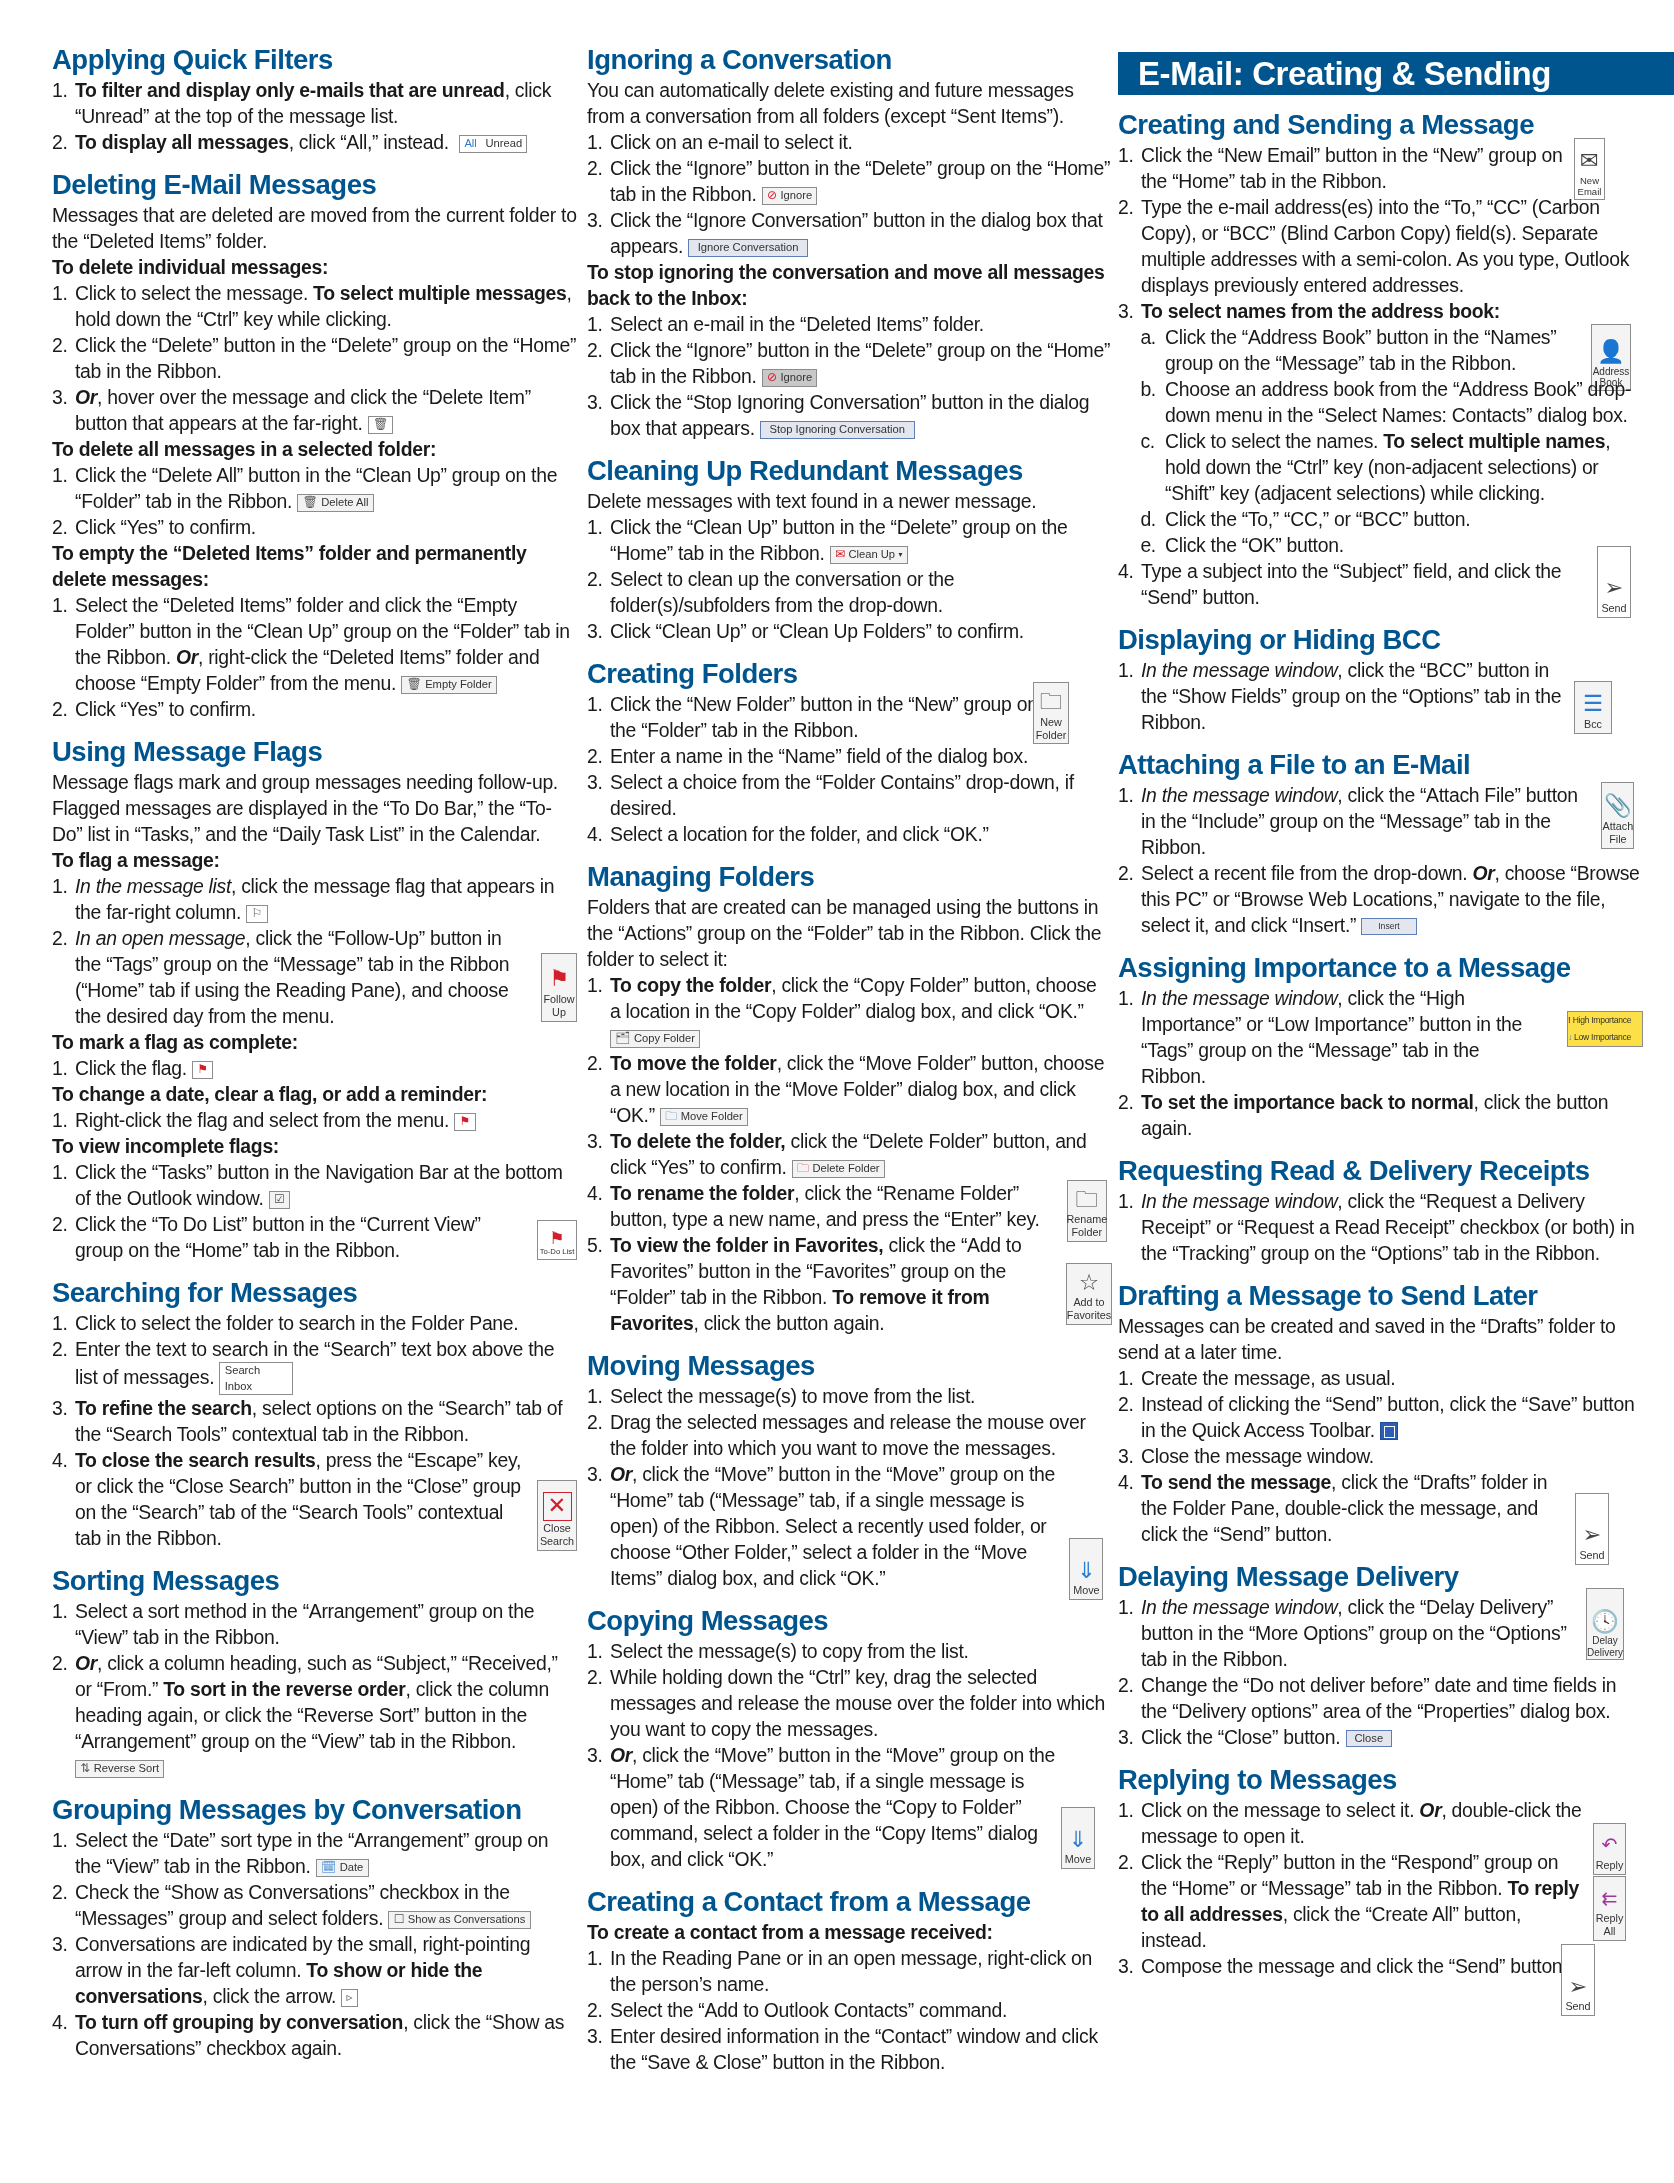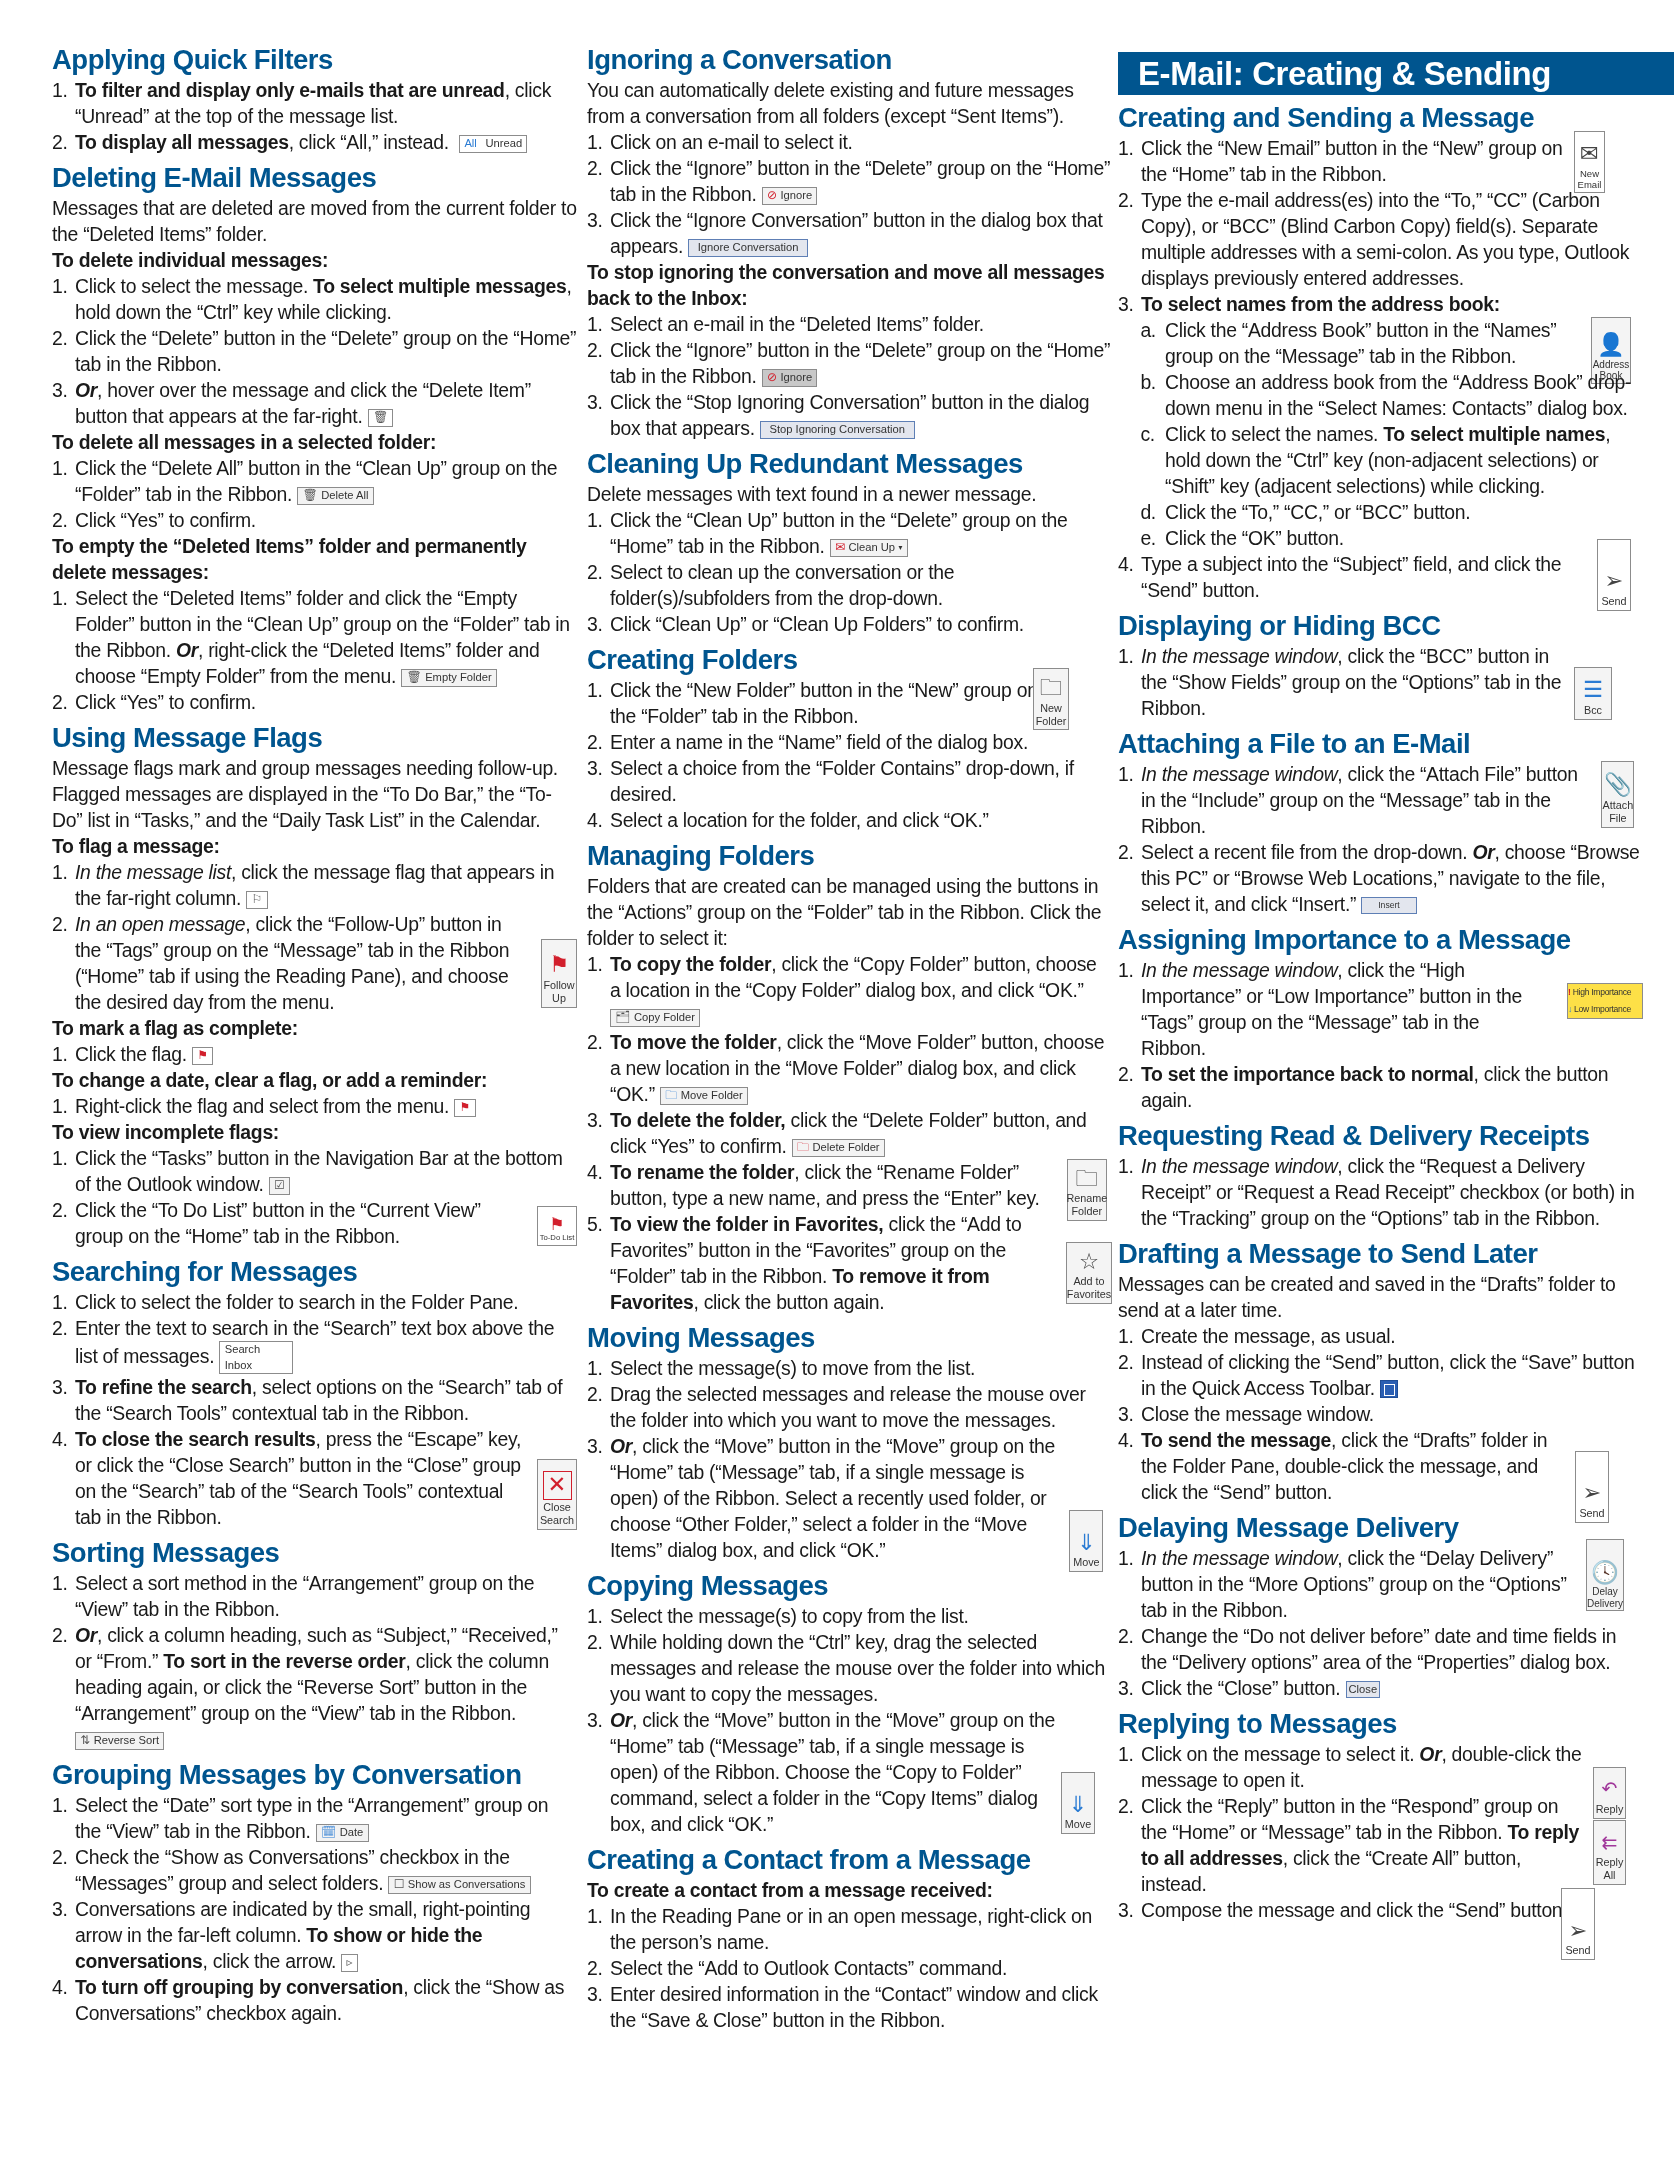--- a/index.html
+++ b/index.html
@@ -15,21 +15,21 @@
   .col3 { left: 1118px; width: 525px; }
 
   .banner {
     background: #00558f; color: #ffffff; font-weight: bold;
     font-size: 33px; line-height: 43px; padding: 0 20px;
     margin-top: 8.6px; margin-bottom: 3.4px; width: 585px;
     letter-spacing: -0.4px;
   }
   h2.sec {
     color: #00558f; font-size: 27.5px; font-weight: bold;
-    line-height: 34px; letter-spacing: -0.5px; margin-top: 6px;
+    line-height: 34px; letter-spacing: -0.5px; margin-top: 13px;
   }
   .col1 h2.sec:first-child, .col2 h2.sec:first-child { margin-top: 0; }
   p.body, .sub, li {
     font-size: 19.4px; line-height: 26px; letter-spacing: -0.3px;
   }
   .sub { font-weight: bold; }
   ol { list-style: none; }
   li { position: relative; padding-left: 23px; }
   li .num { position: absolute; left: 0; top: 0; }
   li.alpha { padding-left: 47px; }
@@ -364,21 +364,21 @@
   </ol>
 
   <h2 class="sec">Delaying Message Delivery</h2>
   <ol>
     <li class="rel" style="padding-right:60px;"><span class="num">1.</span><i>In the message window</i><span>, click the “Delay Delivery” button in the “More Options” group on the “Options” tab in the Ribbon.</span>
       <div class="bigbtn" style="right:19px;top:-5.2px;width:38px;height:72px;font-size:10px;line-height:11.2px;">
           <span class="glyph blue" style="color:#2a7bd3;">🕓</span>
           <span>Delay Delivery</span>
         </div></li>
     <li><span class="num">2.</span><span>Change the “Do not deliver before” date and time fields in the “Delivery options” area of the “Properties” dialog box.</span></li>
-    <li><span class="num">3.</span><span>Click the “Close” button.</span> <span class="ui dlg" style="padding:0 2px;">Close</span></li>
+    <li><span class="num">3.</span><span>Click the “Close” button.</span> <span class="ui dlg" style="padding:0 8px;">Close</span></li>
   </ol>
 
   <h2 class="sec">Replying to Messages</h2>
   <ol>
     <li><span class="num">1.</span><span>Click on the message to select it. </span><b><i>Or</i></b><span>, double-click the message to open it.</span></li>
     <li class="rel" style="padding-right:57px;"><span class="num">2.</span><span>Click the “Reply” button in the “Respond” group on the “Home” or “Message” tab in the Ribbon. </span><b>To reply to all addresses</b><span>, click the “Create All” button, instead.</span>
       <div class="bigbtn" style="right:17px;top:-26px;width:33px;height:52px;">
           <span class="glyph" style="color:#a0379a;font-size:19px;">↶</span>
           <span>Reply</span>
         </div>

